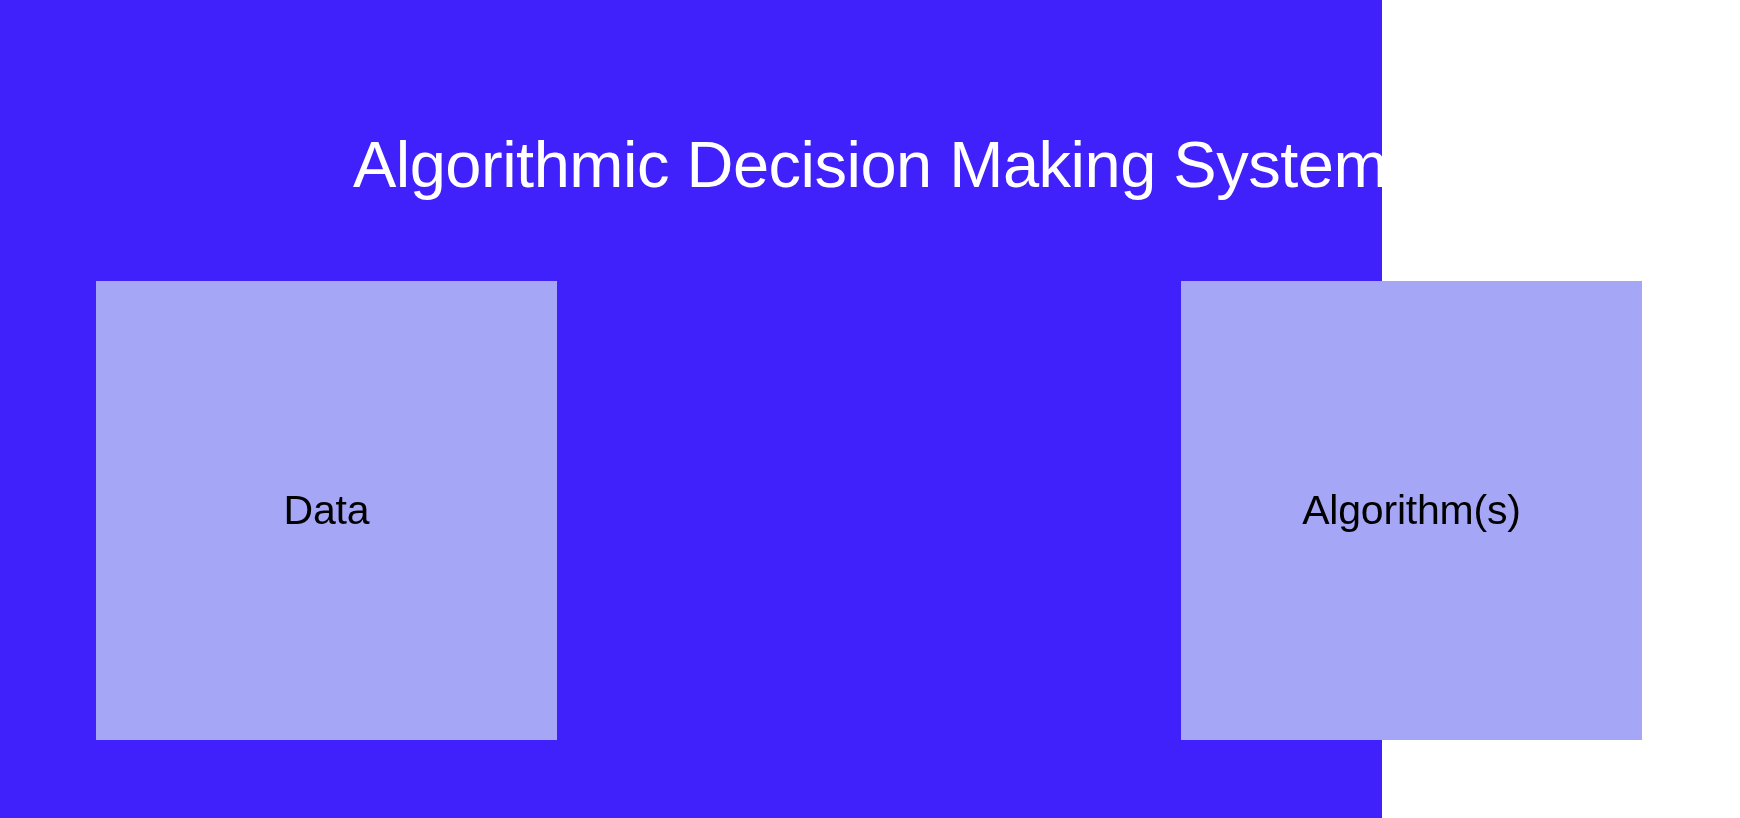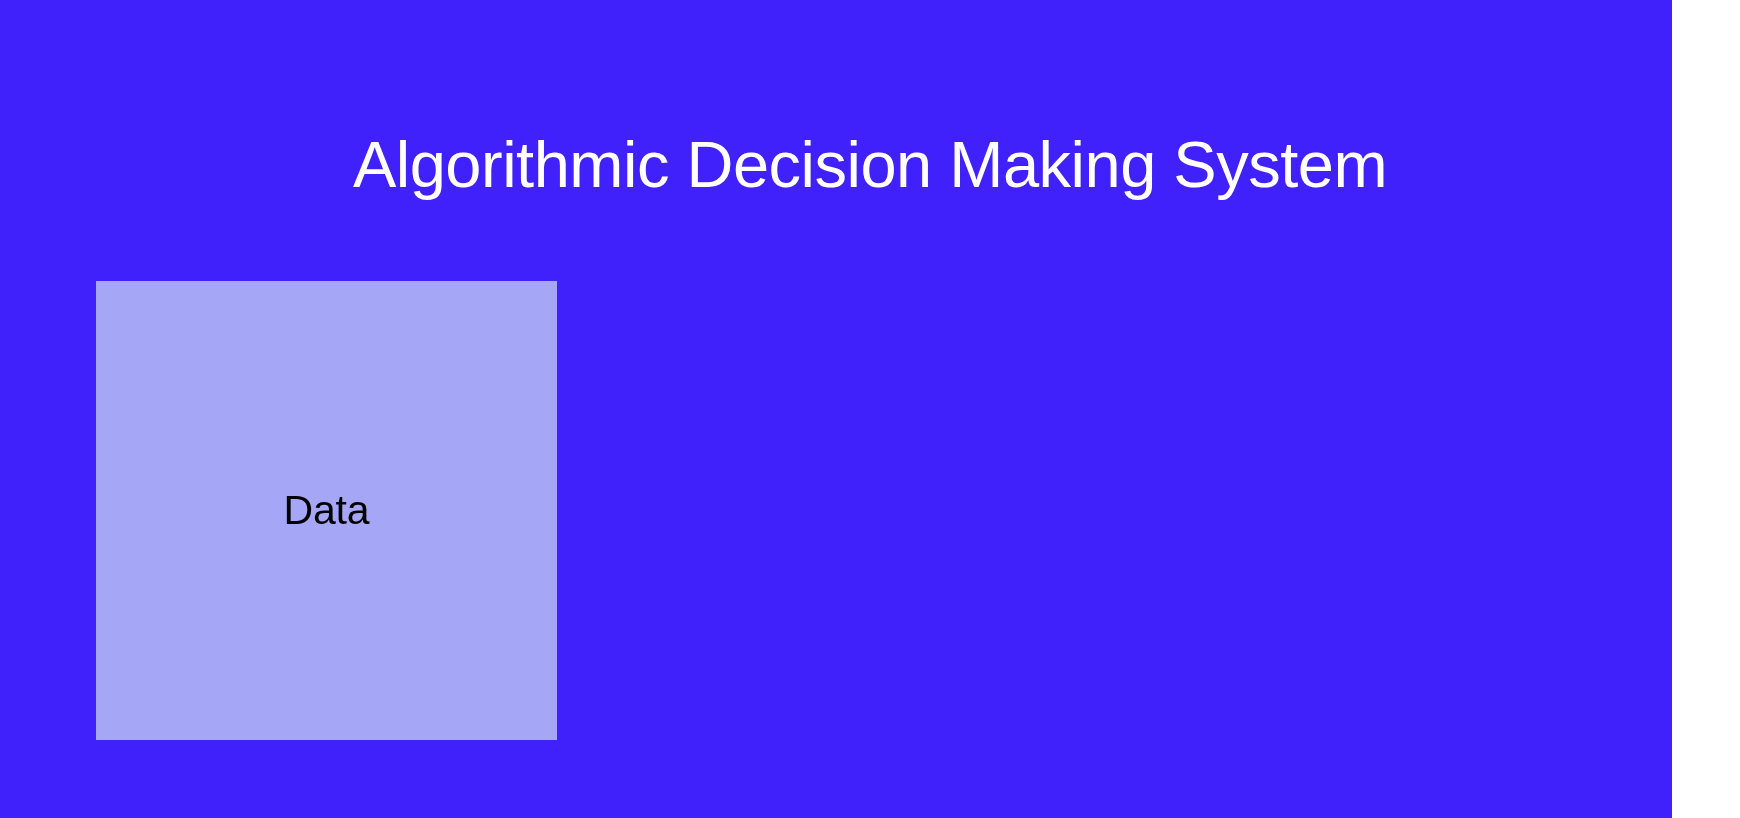--- a/index.html
+++ b/index.html
@@ -11,21 +11,21 @@
   body {
     width: 1740px;
     height: 818px;
     overflow: hidden;
     font-family: "Liberation Sans", "DejaVu Sans", sans-serif;
     -webkit-font-smoothing: antialiased;
   }
 
   #slide {
     position: relative;
-    width: 1672px;
+    width: 1382px;
     height: 818px;
     background: #4020fb;
     box-sizing: border-box;
   }
 
   #slide-title {
     position: absolute;
     left: 0;
     top: 82px;
     width: 1740px;
@@ -80,17 +80,20 @@
 <div id="slide">
 
   <h1 id="slide-title">Algorithmic Decision Making System</h1>
 
   <div id="component-row">
 
     <div class="component-box">
       <span class="component-label">Data</span>
     </div>
 
+    <div class="component-box">
+      <span class="component-label">Algorithm(s)</span>
+    </div>
 
 
   </div>
 
 </div>
 
 </body></html>

